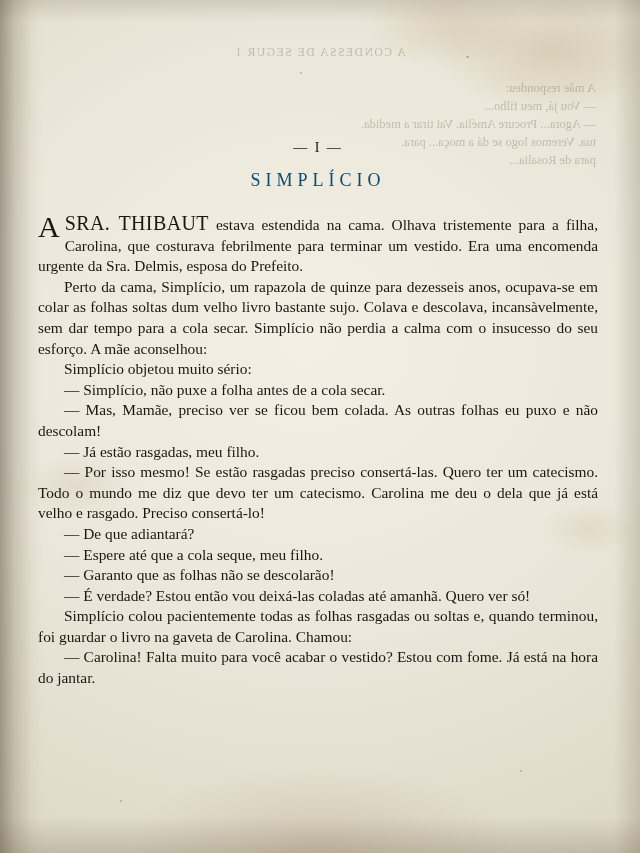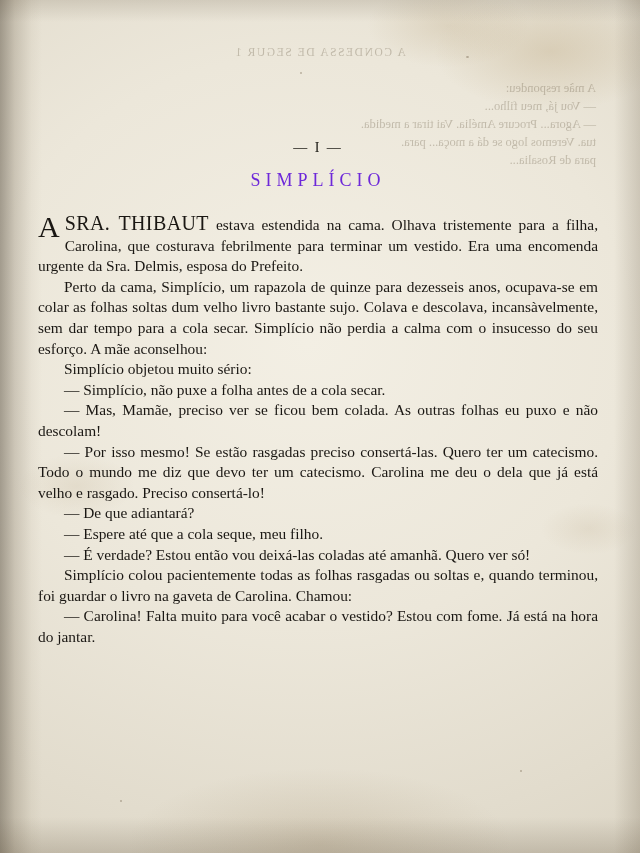--- a/index.html
+++ b/index.html
@@ -103,21 +103,21 @@
     font-size: 14px;
     letter-spacing: 2px;
     margin: 0 0 14px 0;
     color: #16140f;
   }
   .chapter-title {
     text-align: center;
     font-size: 18px;
     letter-spacing: 5px;
     margin: 0 0 22px 0;
-    color: #6d28d9;
+    color: #0c4a6e;
     font-weight: normal;
   }
   .body-text {
     font-size: 15.4px;
     line-height: 20.6px;
     text-align: justify;
     text-justify: inter-word;
     color: #1a1713;
   }
   .body-text p {
@@ -167,23 +167,25 @@
 
     <div class="body-text">
       <p class="noindent">
         <span class="dropcap">A</span><span class="sc">SRA. THIBAUT</span>
         <span>estava estendida na cama. Olhava tristemente para a filha, Carolina, que costurava febrilmente para terminar um vestido. Era uma encomenda urgente da Sra. Delmis, esposa do Prefeito.</span>
       </p>
       <p>Perto da cama, Simplício, um rapazola de quinze para dezesseis anos, ocupava-se em colar as folhas soltas dum velho livro bastante sujo. Colava e descolava, incansàvelmente, sem dar tempo para a cola secar. Simplício não perdia a calma com o insucesso do seu esforço. A mãe aconselhou:</p>
       <p>Simplício objetou muito sério:</p>
       <p>— Simplício, não puxe a folha antes de a cola secar.</p>
       <p>— Mas, Mamãe, preciso ver se ficou bem colada. As outras folhas eu puxo e não descolam!</p>
+      <p>— Já estão rasgadas, meu filho.</p>
       <p>— Por isso mesmo! Se estão rasgadas preciso consertá-las. Quero ter um catecismo. Todo o mundo me diz que devo ter um catecismo. Carolina me deu o dela que já está velho e rasgado. Preciso consertá-lo!</p>
       <p>— De que adiantará?</p>
       <p>— Espere até que a cola seque, meu filho.</p>
+      <p>— Garanto que as folhas não se descolarão!</p>
       <p>— É verdade?  Estou então vou deixá-las coladas até amanhã. Quero ver só!</p>
       <p>Simplício colou pacientemente todas as folhas rasgadas ou soltas e, quando terminou, foi guardar o livro na gaveta de Carolina. Chamou:</p>
       <p>— Carolina!  Falta muito para você acabar o vestido? Estou com fome. Já está na hora do jantar.</p>
     </div>
 
   </div>
 
   <div class="speck" style="left:300px; top:72px; width:2px; height:2px;"></div>
   <div class="speck" style="left:466px; top:56px; width:3px; height:2px;"></div>
   <div class="speck" style="left:120px; top:800px; width:2px; height:2px;"></div>

